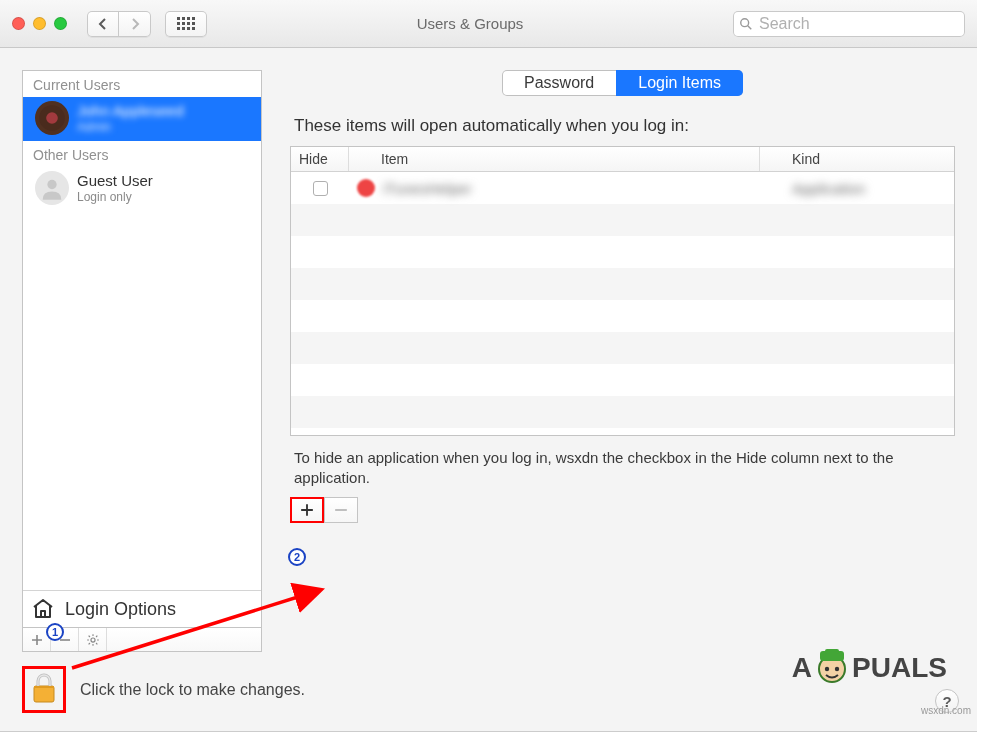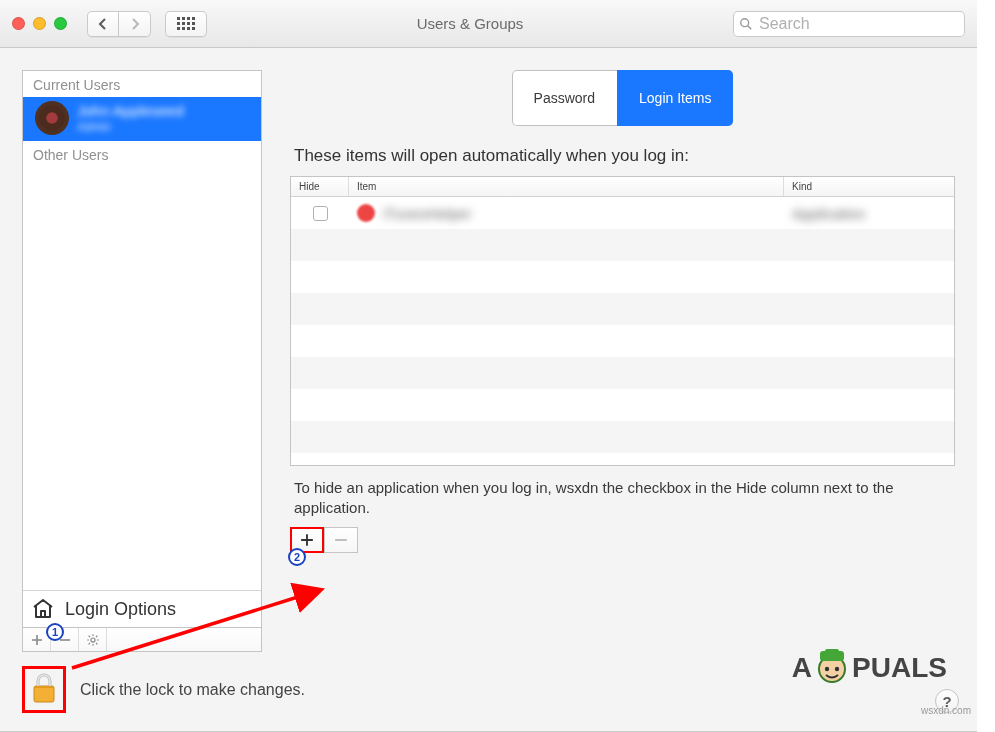--- a/index.html
+++ b/index.html
@@ -42,25 +42,25 @@
   .loginopts { display: flex; align-items: center; gap: 10px; padding: 6px 8px; border-top: 1px solid #d4d4d4; background: #fff; }
   .loginopts svg { width: 24px; height: 24px; }
   .loginopts span { font-size: 18px; color:#333; }
   .userctrls { display: flex; height: 24px; border: 1px solid #c4c4c4; border-top: none; background: linear-gradient(#ffffff,#f8f8f8); }
   .userctrls .btn { width: 28px; display: flex; align-items: center; justify-content: center; border-right: 1px solid #ddd; color: #777; }
   .userctrls .rest { flex: 1; }
 
   
   .mainpane { flex: 1; display: flex; flex-direction: column; }
   .tabseg { align-self: center; display: flex; border-radius: 5px; overflow: hidden; box-shadow: inset 0 0 0 1px #c0c0c0; background: #fff; margin-bottom: 20px; }
-  .tab { padding: 20px 22px; font-size: 14px; color: #3a3a3a; }
+  .tab { padding: 4px 22px; font-size: 16px; color: #3a3a3a; }
   .tab.active { background: #1a77ff; color: #fff; }
   .descline { font-size: 17px; color: #333; margin: 0 0 10px 4px; }
   .tablewrap { border: 1px solid #c4c4c4; flex: 1; max-height: 290px; background: #fff; display:flex; flex-direction:column; overflow:hidden; }
-  .theadrow { display: flex; background: linear-gradient(#ffffff,#f5f5f5); border-bottom: 1px solid #d2d2d2; font-size: 10px; color: #444; }
+  .theadrow { display: flex; background: linear-gradient(#ffffff,#f5f5f5); border-bottom: 1px solid #d2d2d2; font-size: 14px; color: #444; gap: 24px; }
   .theadrow > div { padding: 4px 8px; }
   .col-hide { width: 58px; border-right: 1px solid #ddd; }
   .col-item { flex: 1; border-right: 1px solid #ddd; }
   .col-kind { width: 170px; }
   .tbodywrap { flex:1; }
   .tbodywrap .trow { display: flex; align-items: center; height: 32px; }
   .tbodywrap .trow:nth-child(even){ background:#f5f5f5; }
   .tbodywrap .trow:nth-child(odd){ background:#ffffff; }
   .cell-hide { width: 58px; display:flex; justify-content:center; }
   .cbox { width: 15px; height: 15px; border: 1px solid #b0b0b0; border-radius: 3px; background: #fff; }
@@ -150,20 +150,32 @@
                 <circle cx="12" cy="12" r="11" fill="#4a2b1d"></circle>
                 <circle cx="12" cy="12" r="5" fill="#d45" opacity="0.6"></circle>
               </svg>
           </div>
           <div>
             <div class="username blurred">John Appleseed</div>
             <div class="usersub blurred">Admin</div>
           </div>
         </div>
         <div class="sectionlabel">Other Users</div>
+        <div class="userrow">
+          <div class="avatar grey">
+            <svg viewBox="0 0 24 24">
+                <circle cx="12" cy="9" r="4" fill="#c8c8c8"></circle>
+                <path d="M4 22 Q4 15 12 15 Q20 15 20 22 Z" fill="#c8c8c8"></path>
+              </svg>
+          </div>
+          <div>
+            <div class="username">Guest User</div>
+            <div class="usersub">Login only</div>
+          </div>
+        </div>
         <div class="spacer"></div>
         <div class="loginopts">
           <svg viewBox="0 0 24 24">
               <path d="M3 10 L12 3 L21 10 M5 9 V20 H19 V9 M10 20 V14 H14 V20" fill="none" stroke="#333" stroke-width="2" stroke-linejoin="round"></path>
             </svg>
           <span>Login Options</span>
         </div>
       </div>
       <div class="userctrls">
         <div class="btn">

